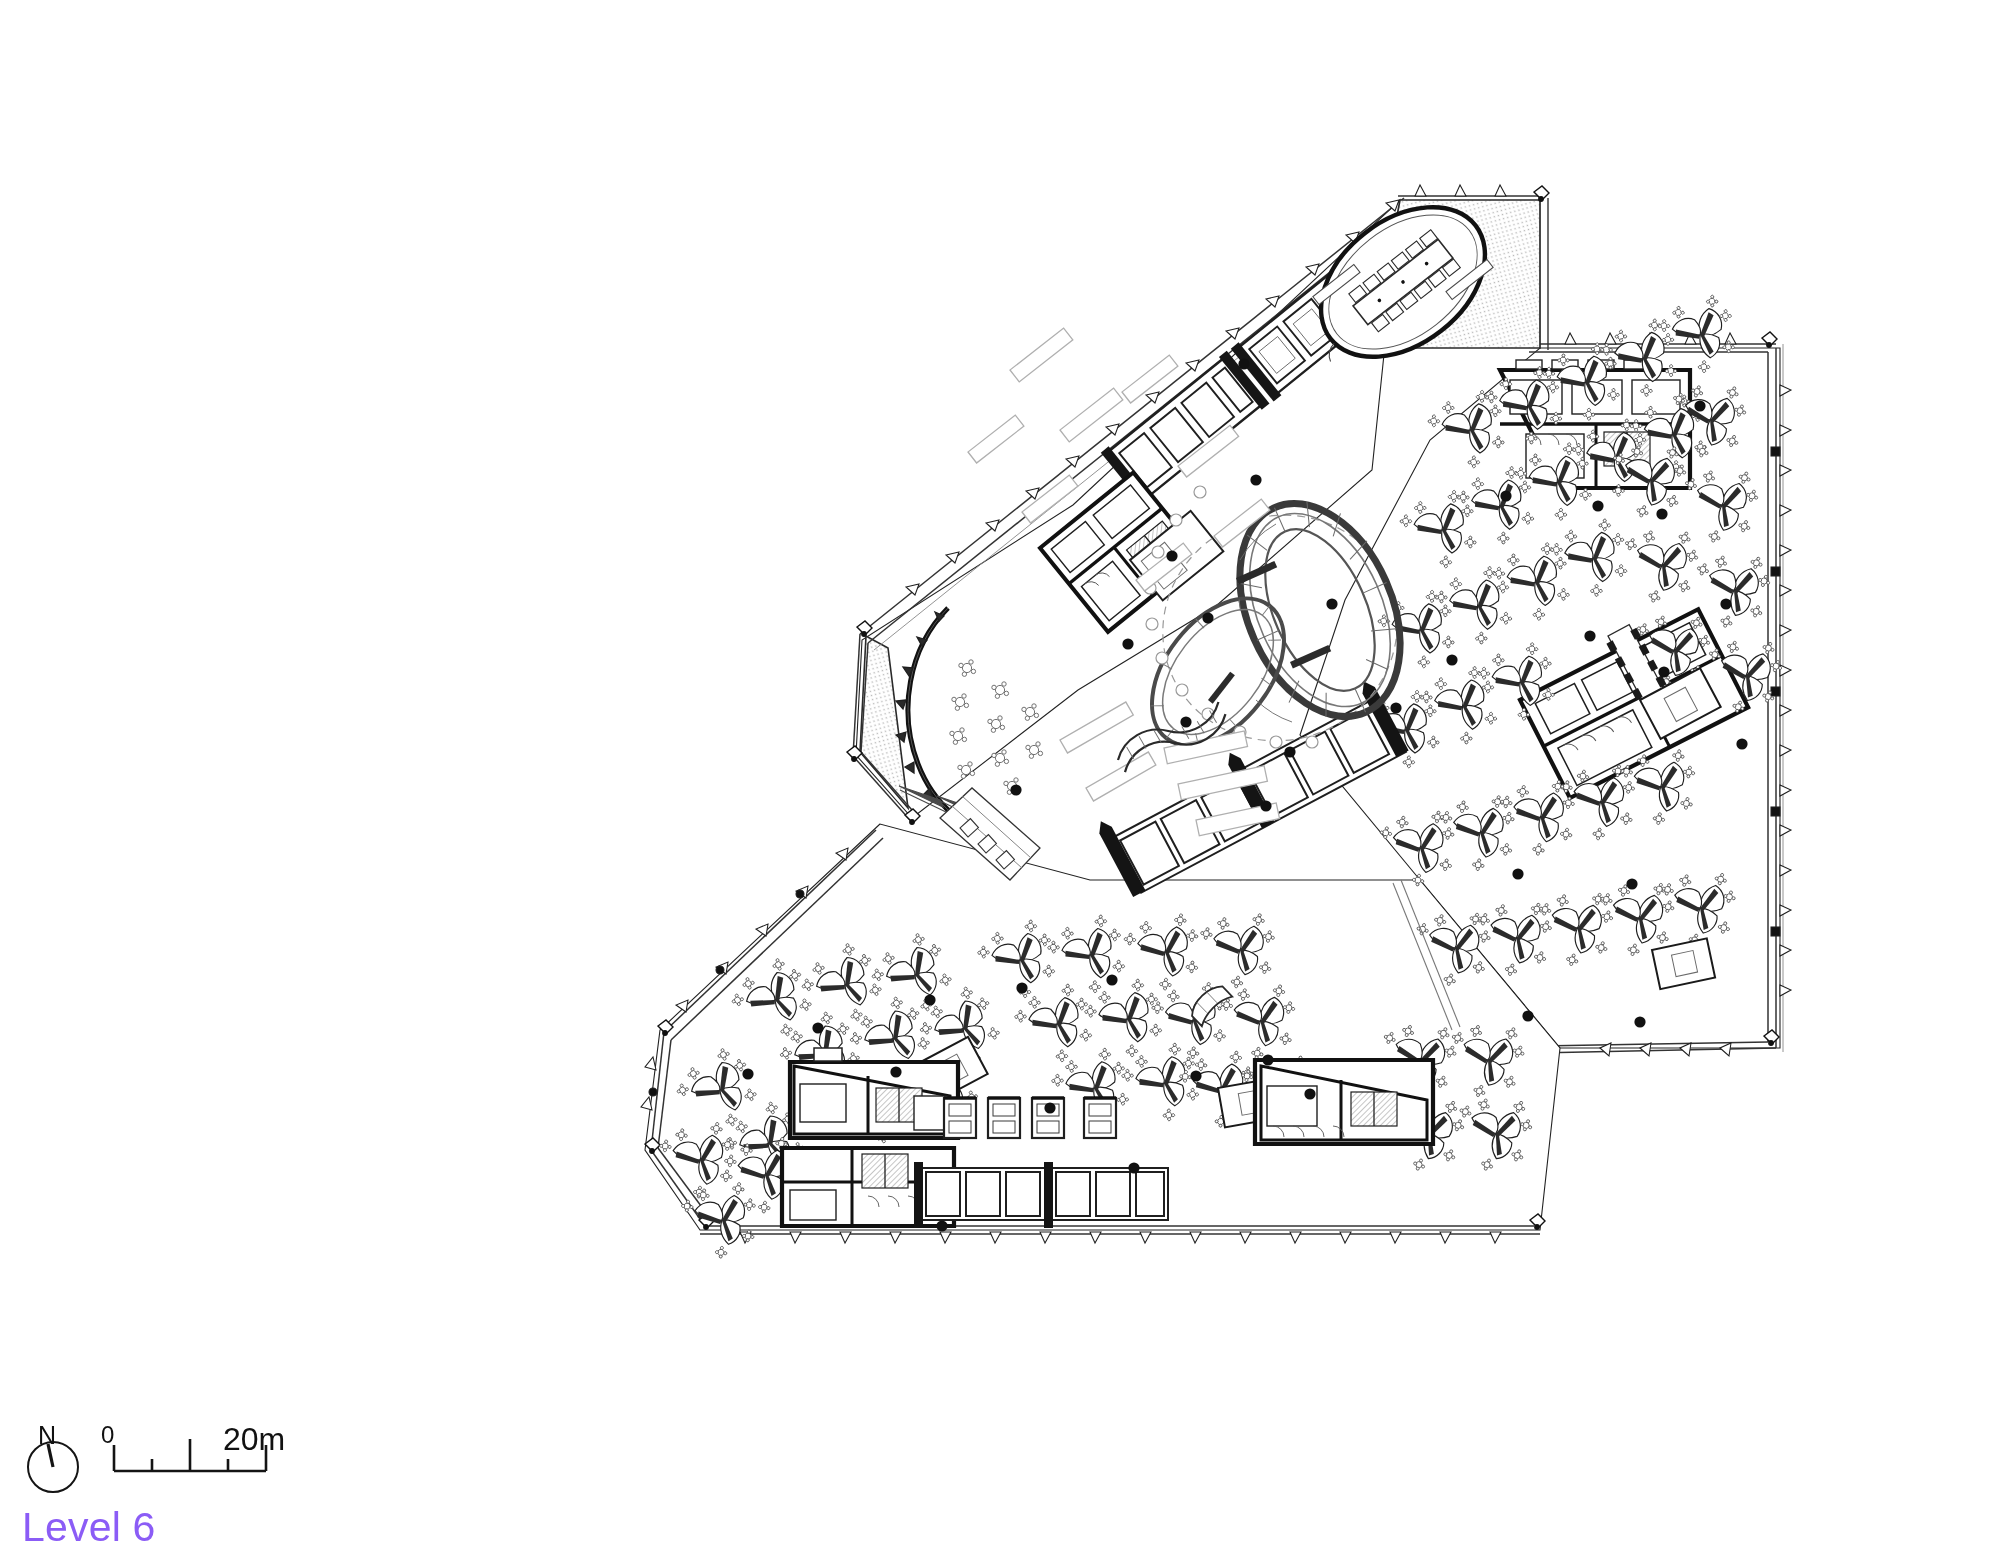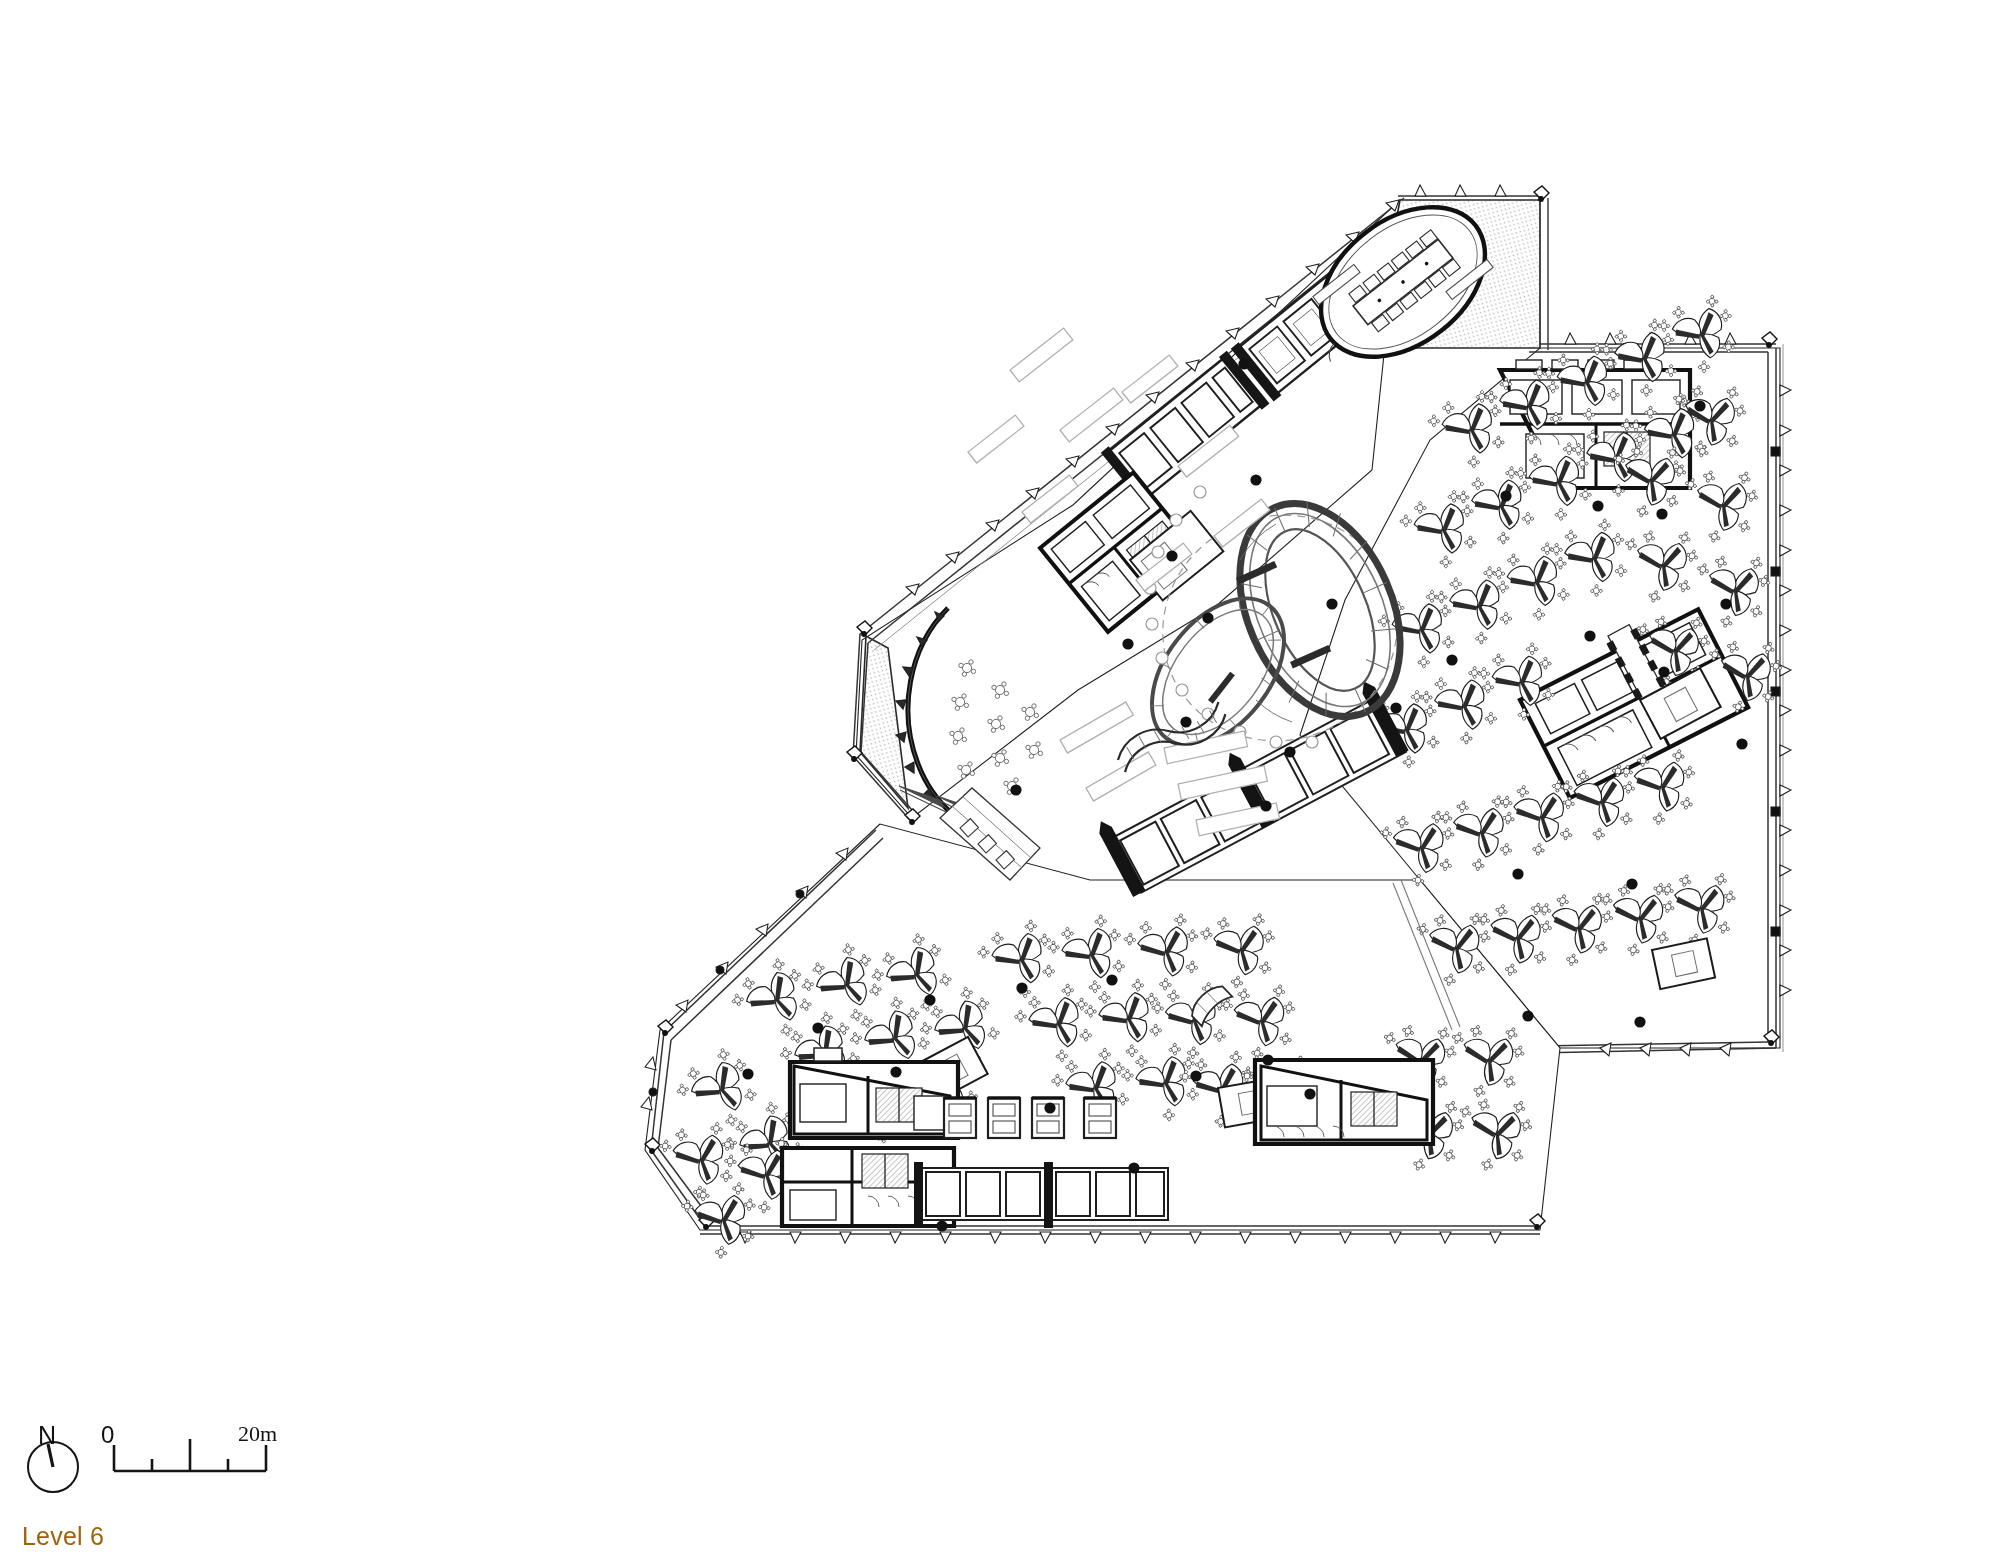--- a/index.html
+++ b/index.html
@@ -17,23 +17,23 @@
   #legend{
     position:absolute;left:18px;bottom:18px;width:340px;height:140px;
   }
   #north-wrap{position:absolute;left:4px;top:20px;width:70px;height:86px;}
   #north-letter{
     position:absolute;left:16px;top:-4px;font-size:25px;line-height:25px;
     font-family:"Liberation Sans",sans-serif;color:#111;
   }
   #scale-wrap{position:absolute;left:88px;top:18px;width:190px;height:88px;}
   #scale-zero{position:absolute;left:-5px;top:-4px;font-size:24px;color:#111;}
-  #scale-max{position:absolute;left:132px;top:-4px;font-size:22px;color:#111;font-family:Liberation Serif, serif;}
+  #scale-max{position:absolute;left:117px;top:-4px;font-size:32px;color:#111;}
   #level-label{
-    position:absolute;left:4px;bottom:-4px;font-size:25px;color:#a16207;
+    position:absolute;left:4px;bottom:-4px;font-size:41px;color:#8b5cf6;
     letter-spacing:.2px;
   }
   svg{display:block;}
   .noclick{pointer-events:none;}
 </style>
 </head>
 <body>
 
 <div id="sheet">
 

